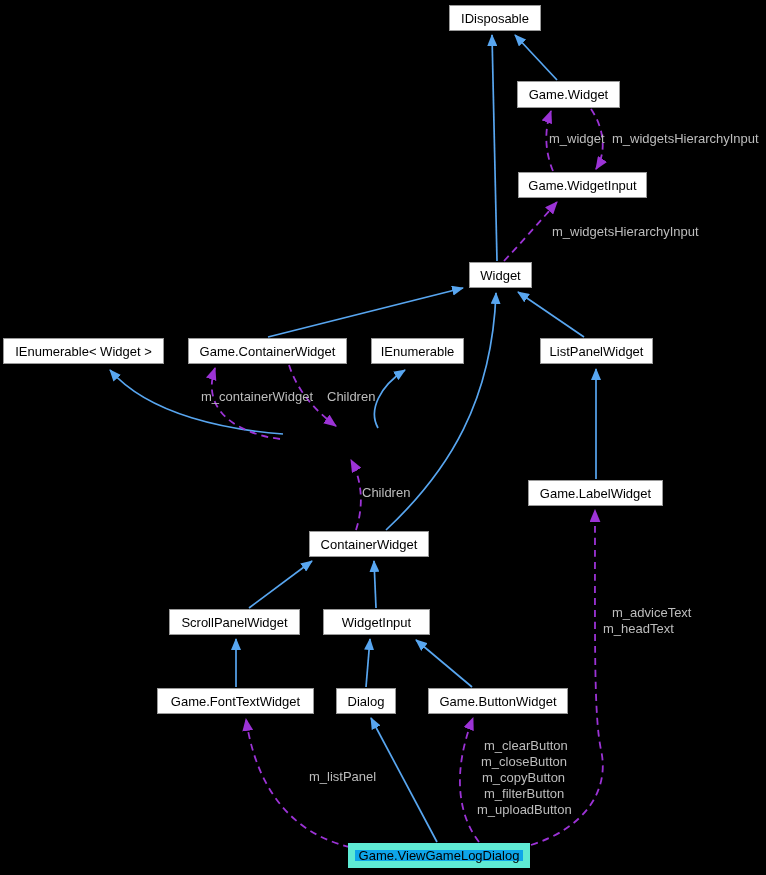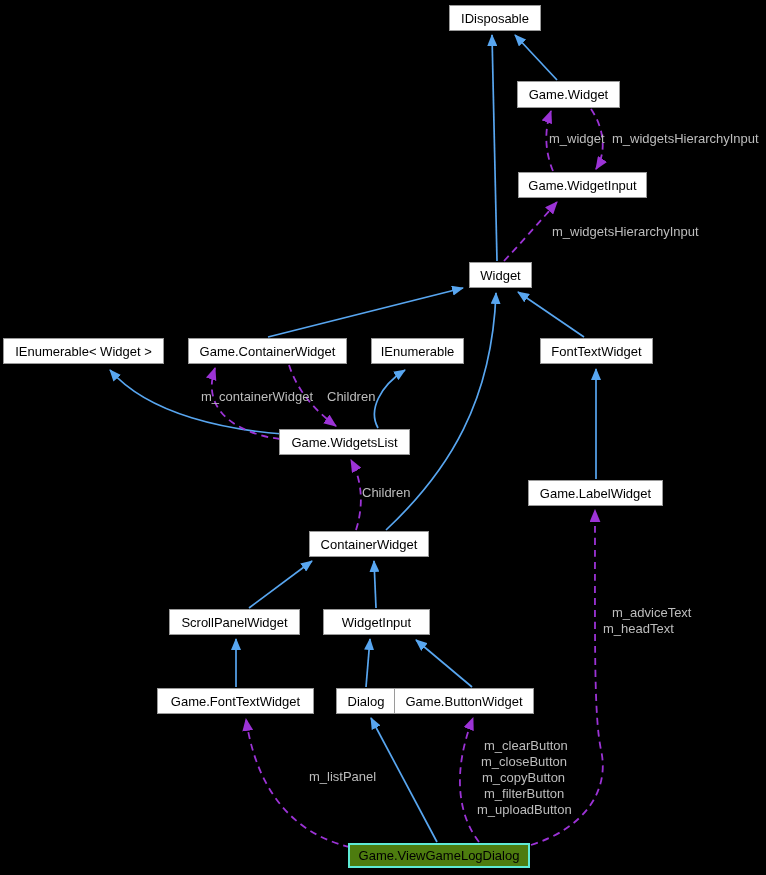--- a/index.html
+++ b/index.html
@@ -7,21 +7,21 @@
     position:relative; width:766px; height:875px; background:#000;
     font-family:"Liberation Sans", sans-serif; overflow:hidden;
   }
   #edges { position:absolute; left:0; top:0; width:766px; height:875px; }
   .node {
     position:absolute; box-sizing:border-box;
     background:#ffffff; border:1px solid #9a9a9a; color:#000;
     display:flex; align-items:center; justify-content:center;
     font-size:13px; white-space:nowrap; cursor:pointer;
   }
-  .node.hl { background:#4d7c0f; border:2px solid #5eead4; }
+  .node.hl { background:#0ea5e9; border:7px solid #5eead4; }
   .elabel {
     position:absolute; color:#bdbdbd; font-size:13px;
     white-space:nowrap; line-height:16px;
   }
 </style>
 </head>
 <body>
 
 <div id="canvas">
 
@@ -63,29 +63,28 @@
     </g>
   </svg>
 
   <div class="node" style="left:449px;top:5px;width:92px;height:26px">IDisposable</div>
   <div class="node" style="left:517px;top:81px;width:103px;height:27px">Game.Widget</div>
   <div class="node" style="left:518px;top:172px;width:129px;height:26px">Game.WidgetInput</div>
   <div class="node" style="left:469px;top:262px;width:63px;height:26px">Widget</div>
   <div class="node" style="left:3px;top:338px;width:161px;height:26px">IEnumerable&lt; Widget &gt;</div>
   <div class="node" style="left:188px;top:338px;width:159px;height:26px">Game.ContainerWidget</div>
   <div class="node" style="left:371px;top:338px;width:93px;height:26px">IEnumerable</div>
-  <div class="node" style="left:540px;top:338px;width:113px;height:26px">FontTextWidget</div>
-  <div class="node" style="left:279px;top:429px;width:131px;height:26px">Game.WidgetsList</div>
+  <div class="node" style="left:540px;top:338px;width:113px;height:26px">ListPanelWidget</div>
   <div class="node" style="left:528px;top:480px;width:135px;height:26px">Game.LabelWidget</div>
   <div class="node" style="left:309px;top:531px;width:120px;height:26px">ContainerWidget</div>
   <div class="node" style="left:169px;top:609px;width:131px;height:26px">ScrollPanelWidget</div>
   <div class="node" style="left:323px;top:609px;width:107px;height:26px">WidgetInput</div>
   <div class="node" style="left:157px;top:688px;width:157px;height:26px">Game.FontTextWidget</div>
   <div class="node" style="left:336px;top:688px;width:60px;height:26px">Dialog</div>
-  <div class="node" style="left:394px;top:688px;width:140px;height:26px">Game.ButtonWidget</div>
+  <div class="node" style="left:428px;top:688px;width:140px;height:26px">Game.ButtonWidget</div>
   <div class="node hl" style="left:348px;top:843px;width:182px;height:25px">Game.ViewGameLogDialog</div>
 
   <div class="elabel" style="left:549px;top:131px">m_widget</div>
   <div class="elabel" style="left:612px;top:131px">m_widgetsHierarchyInput</div>
   <div class="elabel" style="left:552px;top:224px">m_widgetsHierarchyInput</div>
   <div class="elabel" style="left:201px;top:389px">m_containerWidget</div>
   <div class="elabel" style="left:327px;top:389px">Children</div>
   <div class="elabel" style="left:362px;top:485px">Children</div>
   <div class="elabel" style="left:612px;top:605px">m_adviceText</div>
   <div class="elabel" style="left:603px;top:621px">m_headText</div>

